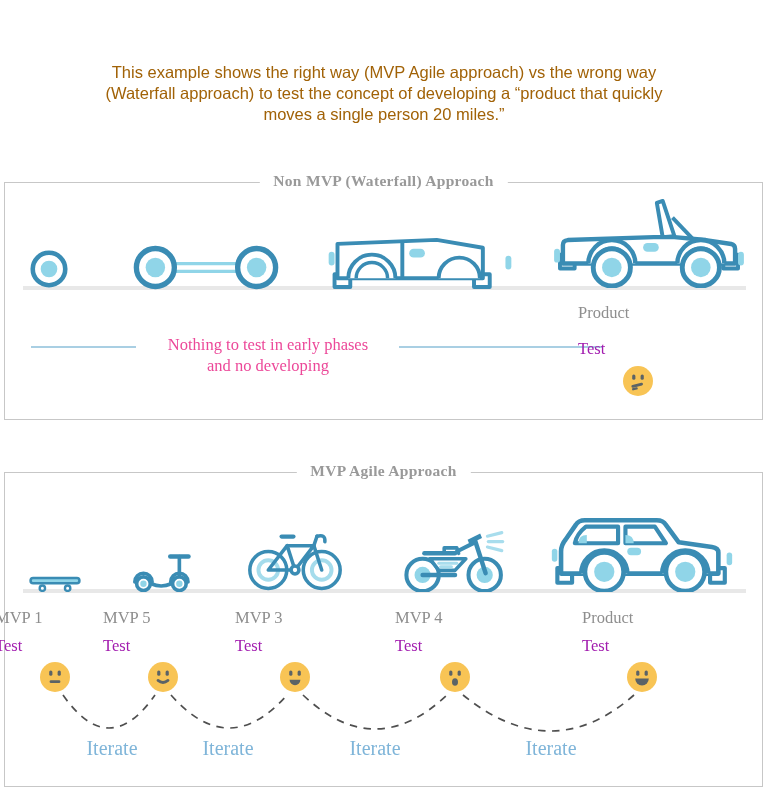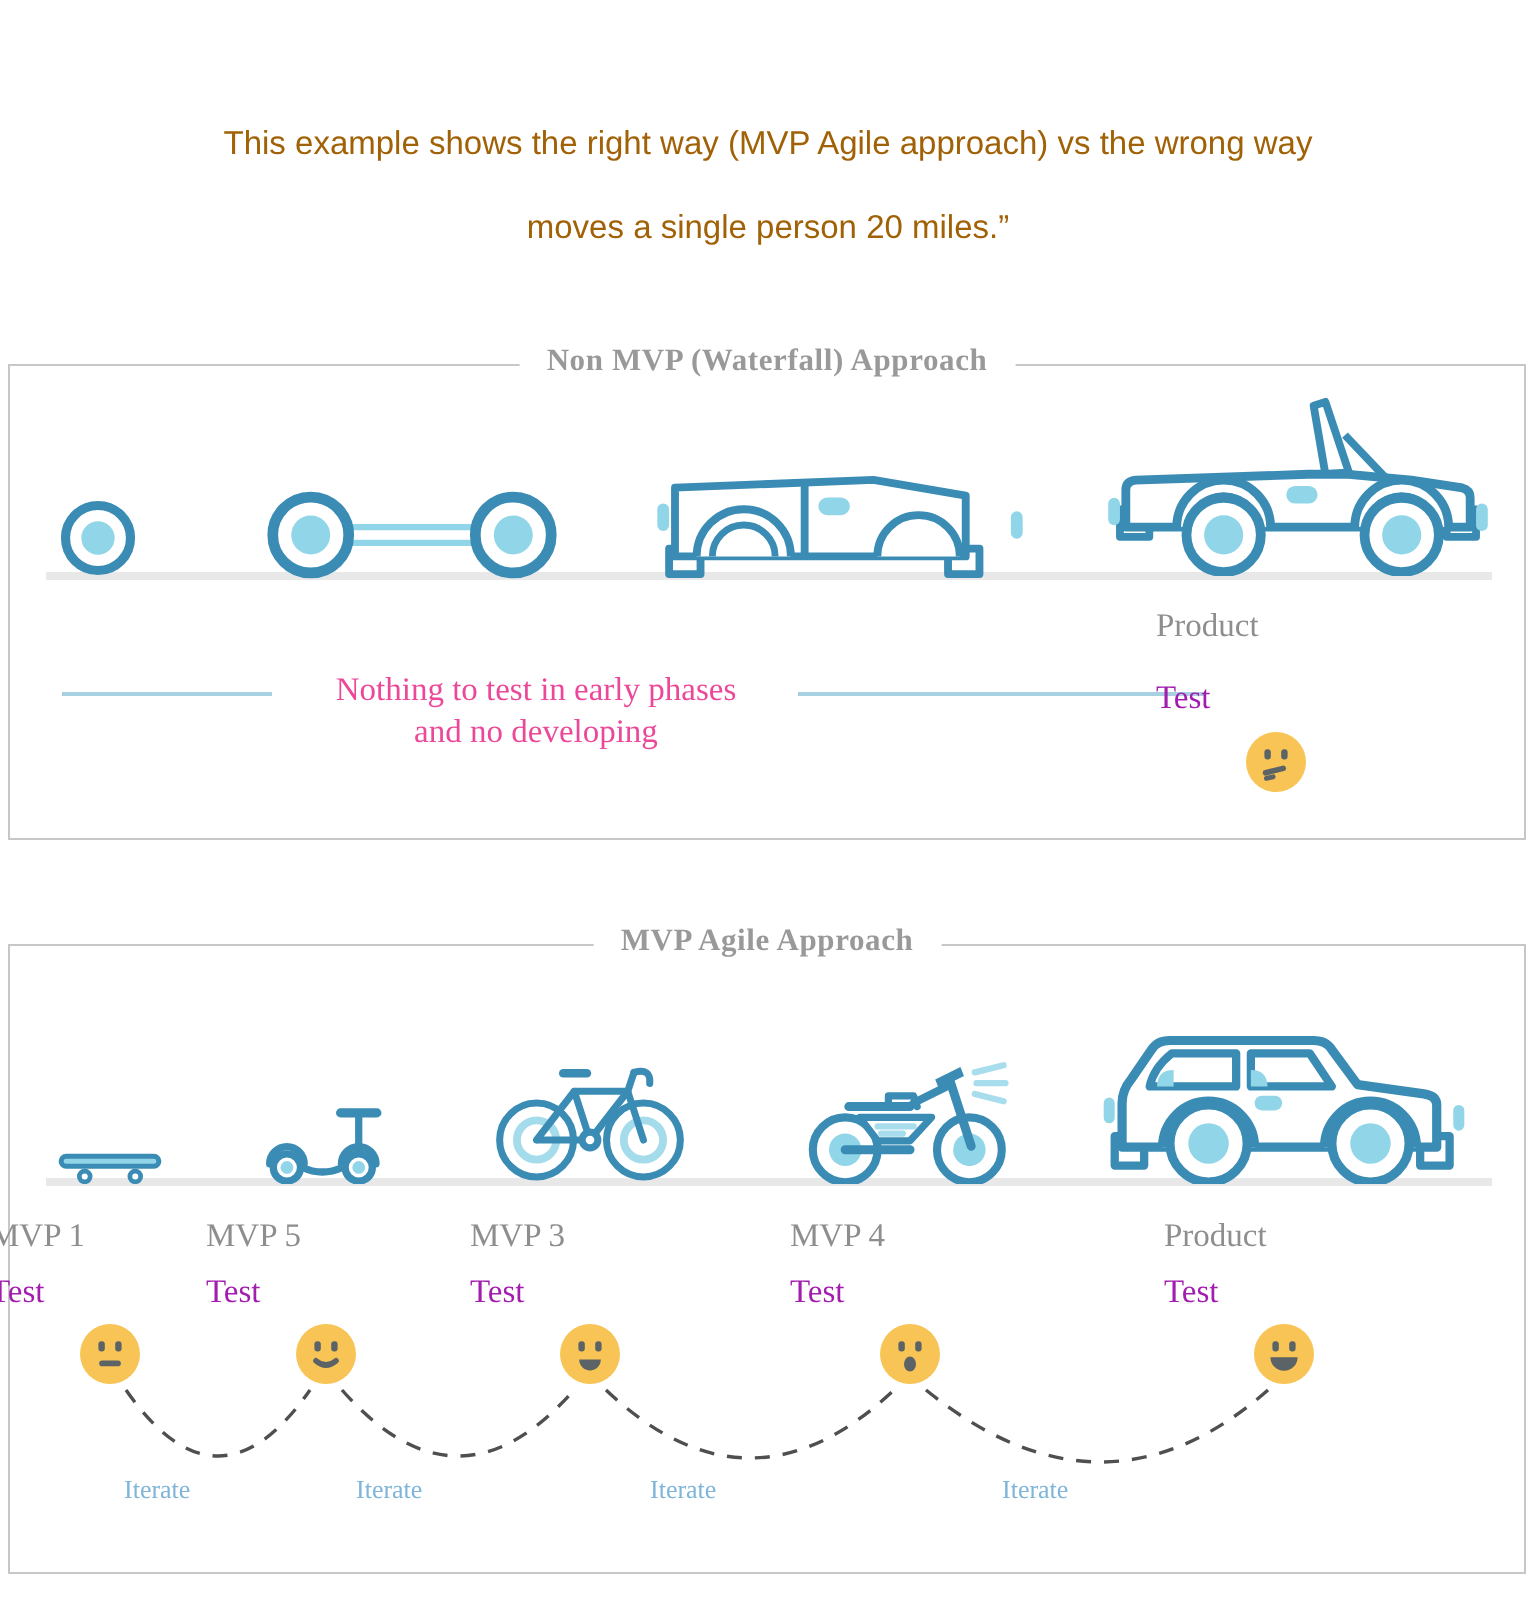--- a/index.html
+++ b/index.html
@@ -15,28 +15,29 @@
                 background:#fff;padding:0 14px;font-weight:700;font-size:15.5px;
                 color:#999;letter-spacing:.3px;white-space:nowrap;}
   .ground{position:absolute;left:18px;right:16px;height:4px;background:#e8e8e8;}
   .veh{position:absolute;}
   .lbl{position:absolute;width:120px;font-size:16.5px;color:#8e8e8e;}
   .test{color:#a21caf;}
   .note{position:absolute;font-size:16.5px;color:#ec4899;text-align:center;white-space:nowrap;}
   .hline{position:absolute;height:2px;background:#a9cfe3;}
   .emoji{position:absolute;width:30px;height:30px;}
   .arcs{position:absolute;left:0;top:0;width:100%;height:100%;}
-  .iter{position:absolute;width:100px;font-size:13px;color:#7fb5d9;}
+  .iter{position:absolute;width:100px;text-align:center;font-size:20px;color:#7fb5d9;}
 </style>
 </head>
 <body>
 
 <div class="canvas">
 
   <p class="subline" style="top:63px">This example shows the right way (MVP Agile approach) vs the wrong way</p>
+  <p class="subline" style="top:84px">(Waterfall approach) to test the concept of developing a “product that quickly</p>
   <p class="subline" style="top:105px">moves a single person 20 miles.”</p>
 
   <section class="panel" style="top:182px;height:238px">
     <div class="panel-header">Non MVP (Waterfall) Approach</div>
     <div class="ground" style="top:103px"></div>
 
     <svg class="veh" style="left:24px;top:66px" width="40" height="40" viewBox="0 0 48 48">
       <circle cx="24" cy="24" r="19.5" fill="#fff" stroke="#3a8cb4" stroke-width="5.5"></circle>
       <circle cx="24" cy="24" r="10" fill="#90d5e8"></circle>
     </svg>

